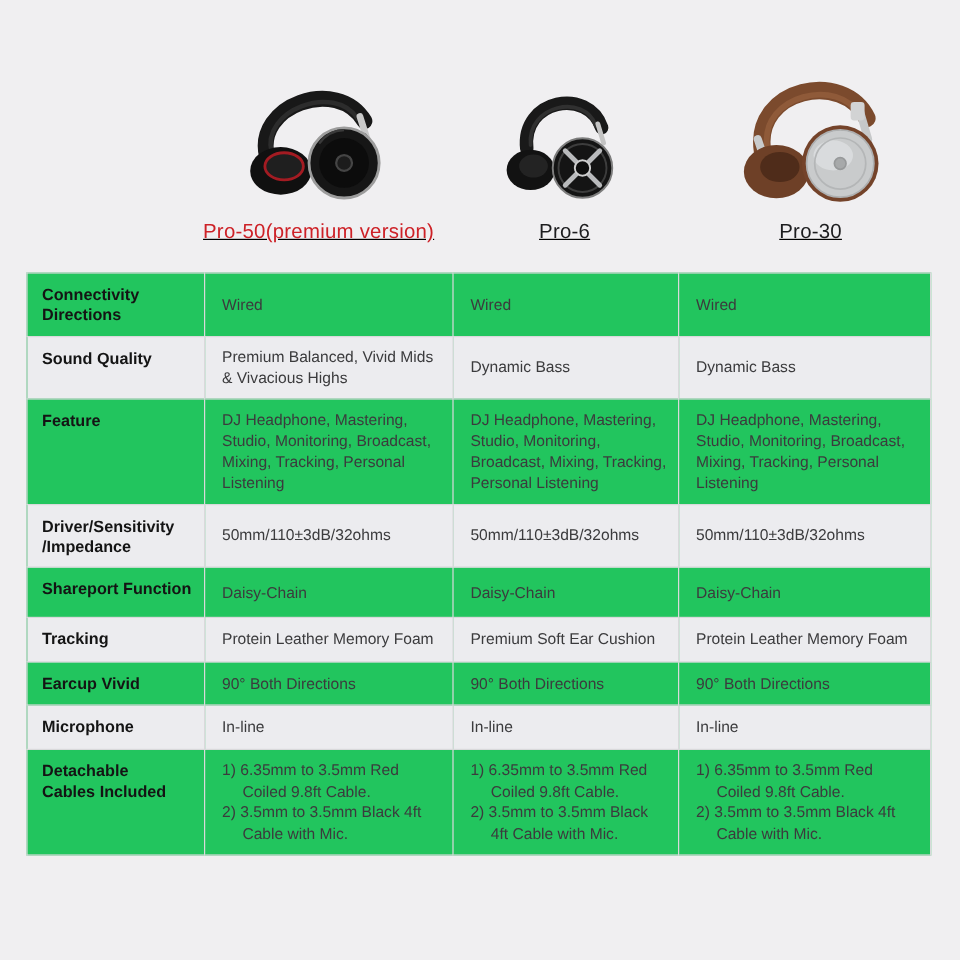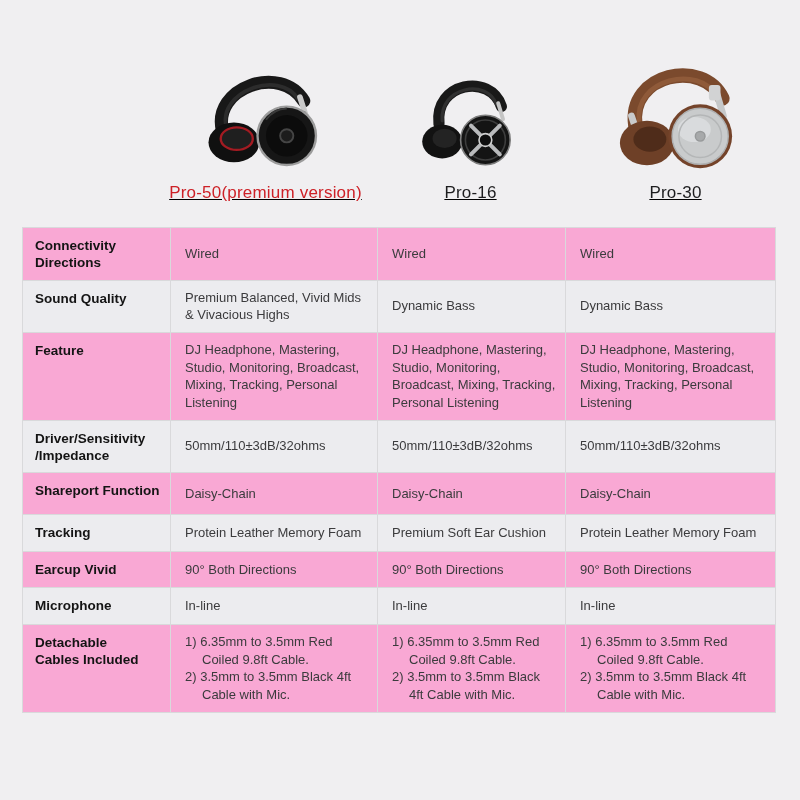--- a/index.html
+++ b/index.html
@@ -35,21 +35,21 @@
     color:#1d1d1f;
     white-space:nowrap;
   }
   .pname.red{color:#cd2127;}
   
   table.compare{
     border-collapse:collapse;
     table-layout:fixed;
     width:753px;
     margin:24px 0 0 22px;
-    background:#f9a8d4;
+    background:#22c55e;
   }
   table.compare col.c0{width:148px;}
   table.compare col.c1{width:207px;}
   table.compare col.c2{width:188px;}
   table.compare col.c3{width:210px;}
   td{border:1px solid #d9d9db;}
   tr.alt td{background:#ececef;}
   td.label{
     vertical-align:top;
     font-weight:bold;
@@ -110,21 +110,21 @@
         <path d="M34,66 C30,24 90,12 102,46" fill="none" stroke="#303030" stroke-width="4" stroke-linecap="round"></path>
         <path d="M104,44 L110,64" stroke="#c4c4c4" stroke-width="5" stroke-linecap="round"></path>
         <ellipse cx="34" cy="92" rx="25" ry="21" fill="#121212"></ellipse>
         <ellipse cx="37" cy="88" rx="15" ry="12" fill="#232323"></ellipse>
         <circle cx="88" cy="90" r="31" fill="#141414" stroke="#7d7d7d" stroke-width="2"></circle>
         <circle cx="88" cy="90" r="25" fill="none" stroke="#3d3d3d" stroke-width="2"></circle>
         <path d="M70,72 L106,108 M106,72 L70,108" stroke="#b9babc" stroke-width="5" stroke-linecap="round"></path>
         <circle cx="88" cy="90" r="8" fill="#0e0e0e" stroke="#cfcfcf" stroke-width="2"></circle>
       </svg>
     </div>
-    <figcaption class="pname">Pro-16</figcaption>
+    <figcaption class="pname">Pro-6</figcaption>
   </figure>
 
   <figure class="product">
     <div class="img-box">
       <svg width="136" height="118" viewBox="0 0 140 122" role="img">
         <path d="M28,72 C20,18 98,2 118,44" fill="none" stroke="#7b4a2d" stroke-width="15" stroke-linecap="round"></path>
         <path d="M32,68 C26,24 94,8 112,42" fill="none" stroke="#8f5a39" stroke-width="5" stroke-linecap="round"></path>
         <path d="M24,62 L30,80" stroke="#c9cbcc" stroke-width="7" stroke-linecap="round"></path>
         <path d="M112,38 L119,62" stroke="#c6c8c9" stroke-width="7" stroke-linecap="round"></path>
         <rect x="104" y="30" width="12" height="16" rx="3" fill="#d2d3d4"></rect>

